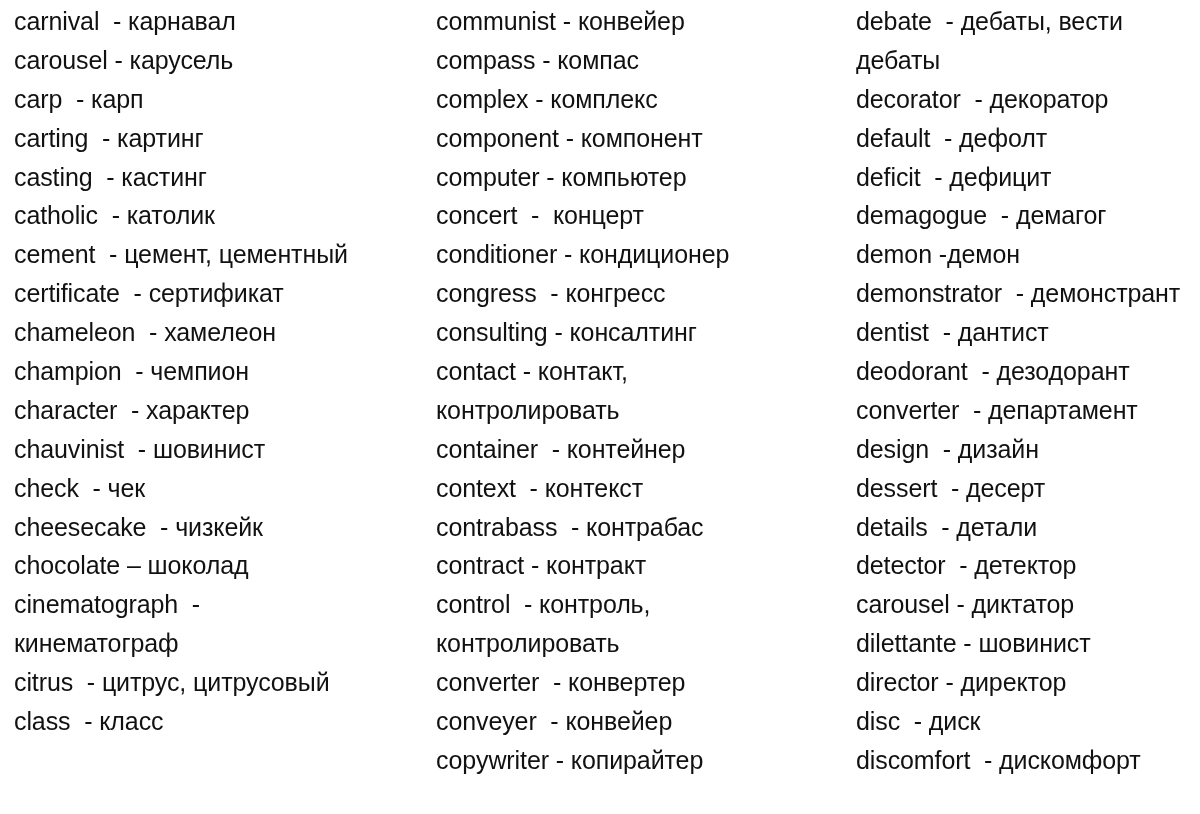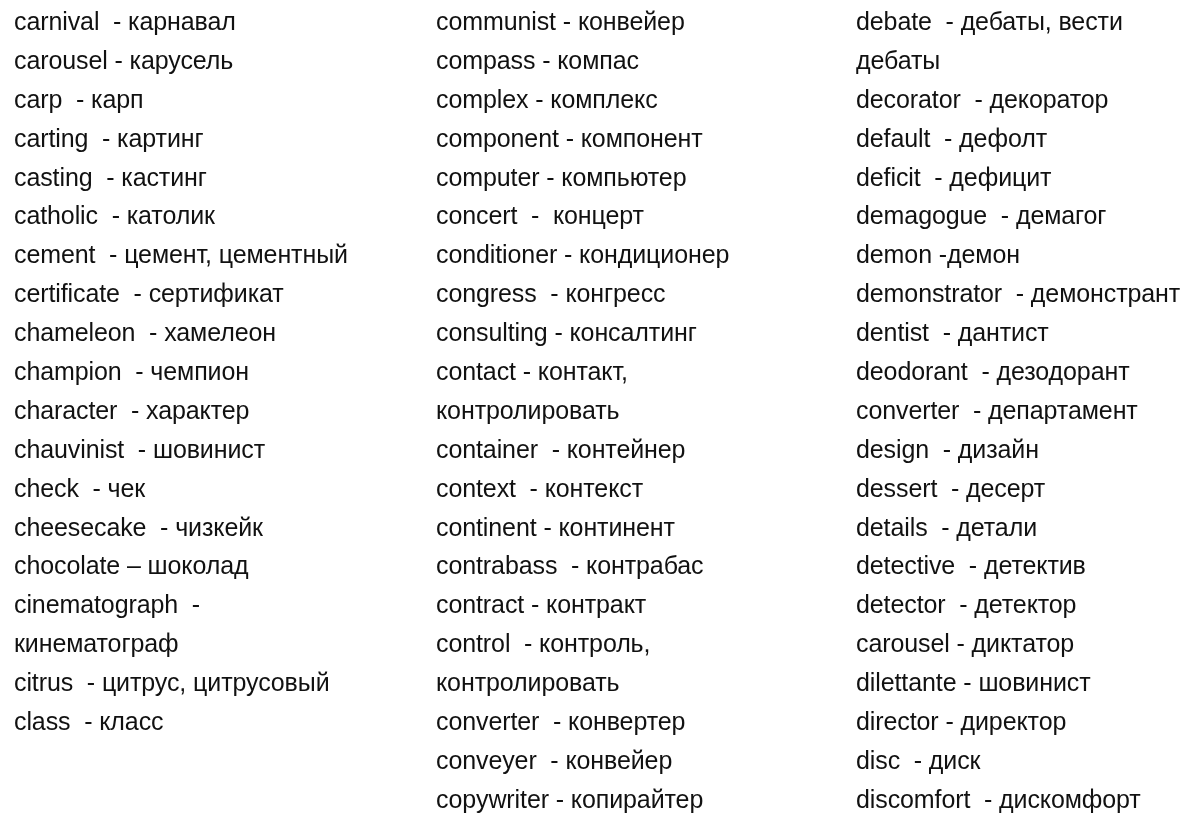--- a/index.html
+++ b/index.html
@@ -78,21 +78,20 @@
       <div class="entry-line">component - компонент</div>
       <div class="entry-line">computer - компьютер</div>
       <div class="entry-line">concert  -  концерт</div>
       <div class="entry-line">conditioner - кондиционер</div>
       <div class="entry-line">congress  - конгресс</div>
       <div class="entry-line">consulting - консалтинг</div>
       <div class="entry-line">contact - контакт,</div>
       <div class="entry-line">контролировать</div>
       <div class="entry-line">container  - контейнер</div>
       <div class="entry-line">context  - контекст</div>
-      <div class="entry-line">continent - континент</div>
       <div class="entry-line">contrabass  - контрабас</div>
       <div class="entry-line">contract - контракт</div>
       <div class="entry-line">control  - контроль,</div>
       <div class="entry-line">контролировать</div>
       <div class="entry-line">converter  - конвертер</div>
       <div class="entry-line">conveyer  - конвейер</div>
       <div class="entry-line">copywriter - копирайтер</div>
     </div>
   <div class="column col-3">
       <div class="entry-line">debate  - дебаты, вести</div>
@@ -102,21 +101,20 @@
       <div class="entry-line">deficit  - дефицит</div>
       <div class="entry-line">demagogue  - демагог</div>
       <div class="entry-line">demon -демон</div>
       <div class="entry-line">demonstrator  - демонстрант</div>
       <div class="entry-line">dentist  - дантист</div>
       <div class="entry-line">deodorant  - дезодорант</div>
       <div class="entry-line">converter  - департамент</div>
       <div class="entry-line">design  - дизайн</div>
       <div class="entry-line">dessert  - десерт</div>
       <div class="entry-line">details  - детали</div>
-      <div class="entry-line">detective  - детектив</div>
       <div class="entry-line">detector  - детектор</div>
       <div class="entry-line">carousel - диктатор</div>
       <div class="entry-line">dilettante - шовинист</div>
       <div class="entry-line">director - директор</div>
       <div class="entry-line">disc  - диск</div>
       <div class="entry-line">discomfort  - дискомфорт</div>
     </div>
 
 </div>
 

